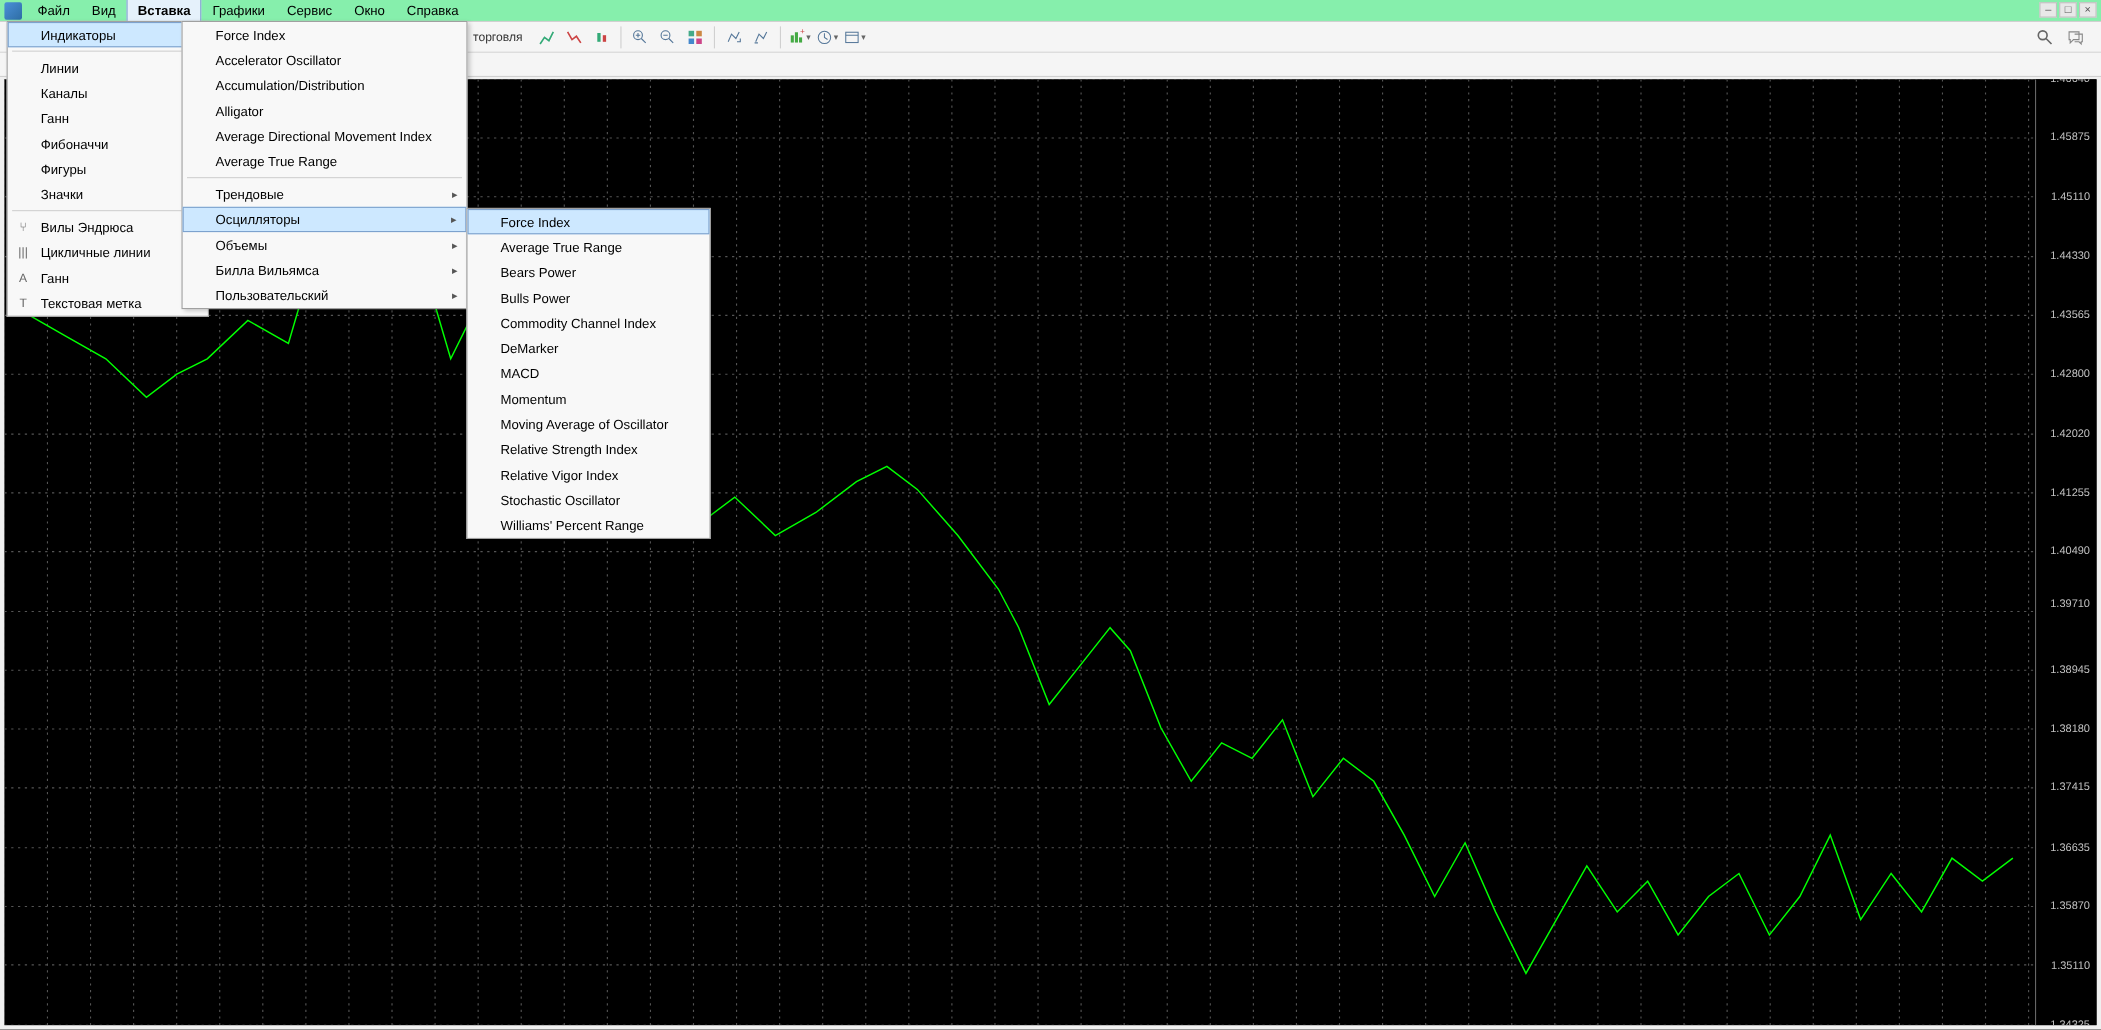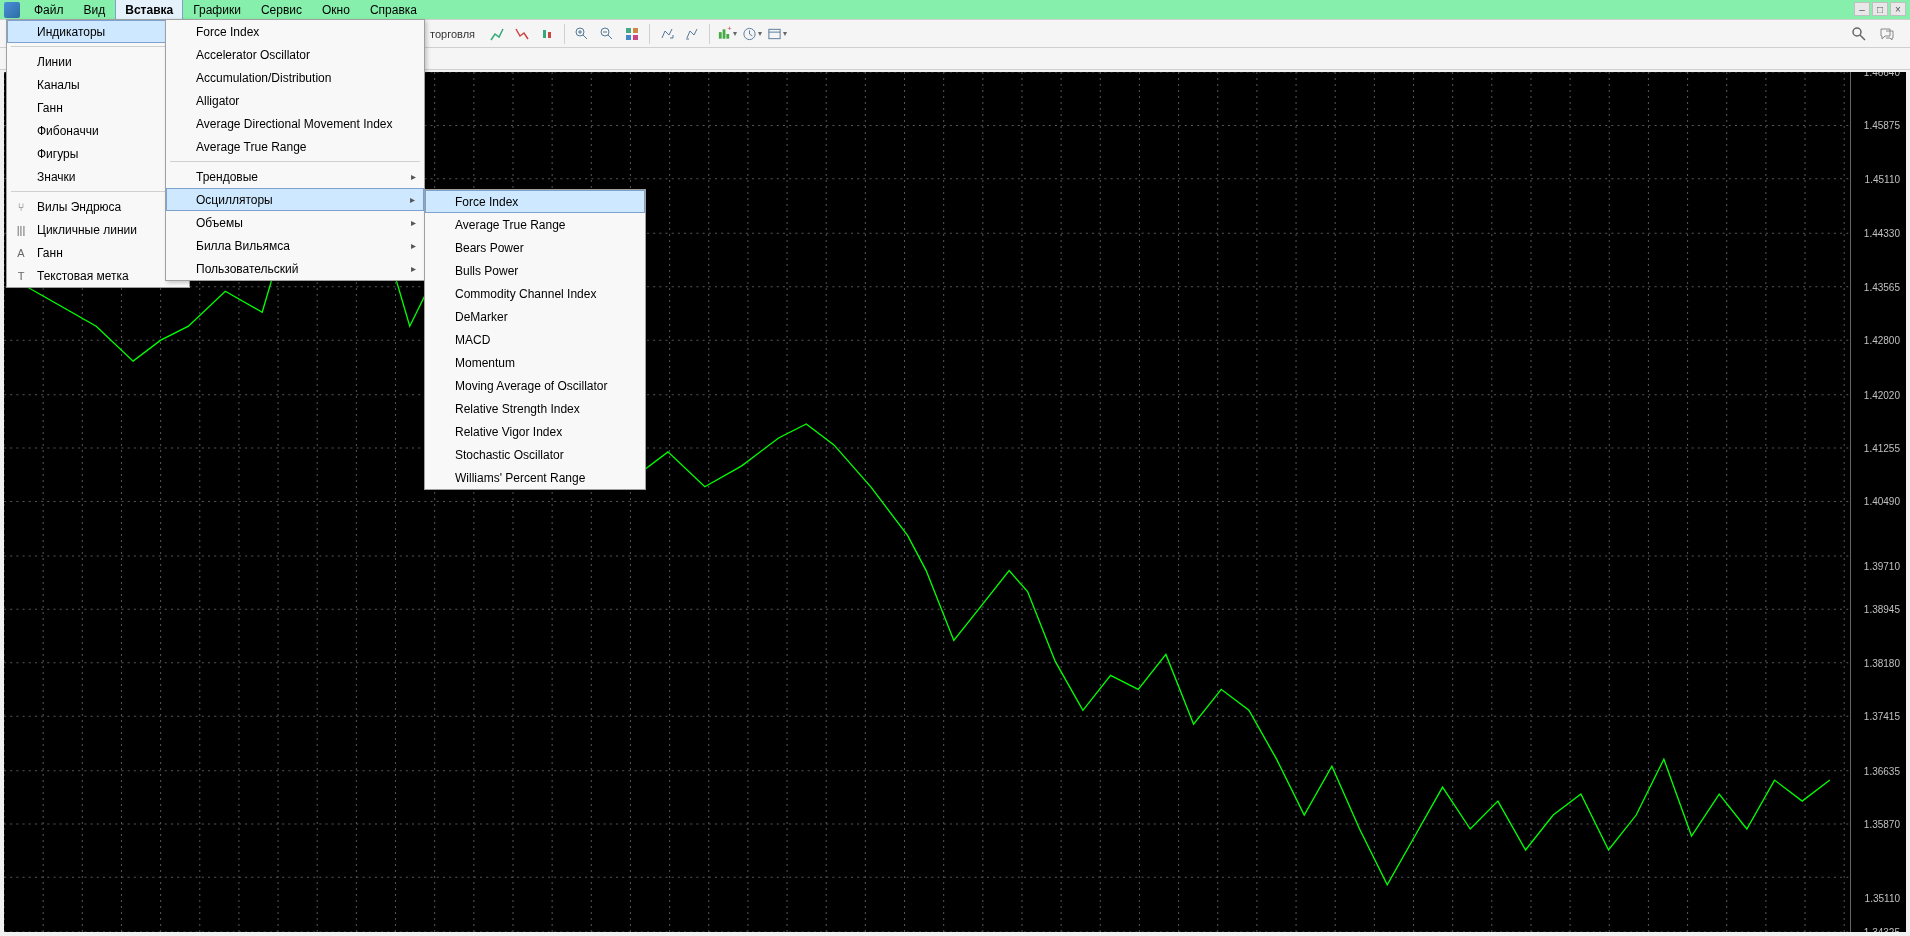--- a/index.html
+++ b/index.html
@@ -238,27 +238,27 @@
   <div class="y-scale" id="yscale">
       <div class="y-tick" style="top:0px">1.46640</div>
       <div class="y-tick" style="top:53.4226552984162px">1.45875</div>
       <div class="y-tick" style="top:106.8453105968324px">1.45110</div>
       <div class="y-tick" style="top:161.31546894031612px">1.44330</div>
       <div class="y-tick" style="top:214.73812423873233px">1.43565</div>
       <div class="y-tick" style="top:268.16077953715px">1.42800</div>
       <div class="y-tick" style="top:322.63093788063384px">1.42020</div>
       <div class="y-tick" style="top:376.05359317905004px">1.41255</div>
       <div class="y-tick" style="top:429.4762484774662px">1.40490</div>
-      <div class="y-tick" style="top:494px">1.39710</div>
+      <div class="y-tick" style="top:477px">1.39710</div>
       <div class="y-tick" style="top:537.3690621193662px">1.38945</div>
       <div class="y-tick" style="top:590.7917174177838px">1.38180</div>
       <div class="y-tick" style="top:644.2143727162px">1.37415</div>
       <div class="y-tick" style="top:698.6845310596839px">1.36635</div>
       <div class="y-tick" style="top:752.1071863581px">1.35870</div>
-      <div class="y-tick" style="top:826px">1.35110</div>
+      <div class="y-tick" style="top:806px">1.35110</div>
       <div class="y-tick" style="top:860px">1.34325</div>
     </div>
 </div>
 
 <div class="dropdown" id="menu1">
     <div class="dd-item has-arrow highlighted">
       <span>Индикаторы</span>
     </div>
     <div class="dd-sep"></div>
     <div class="dd-item has-arrow">

